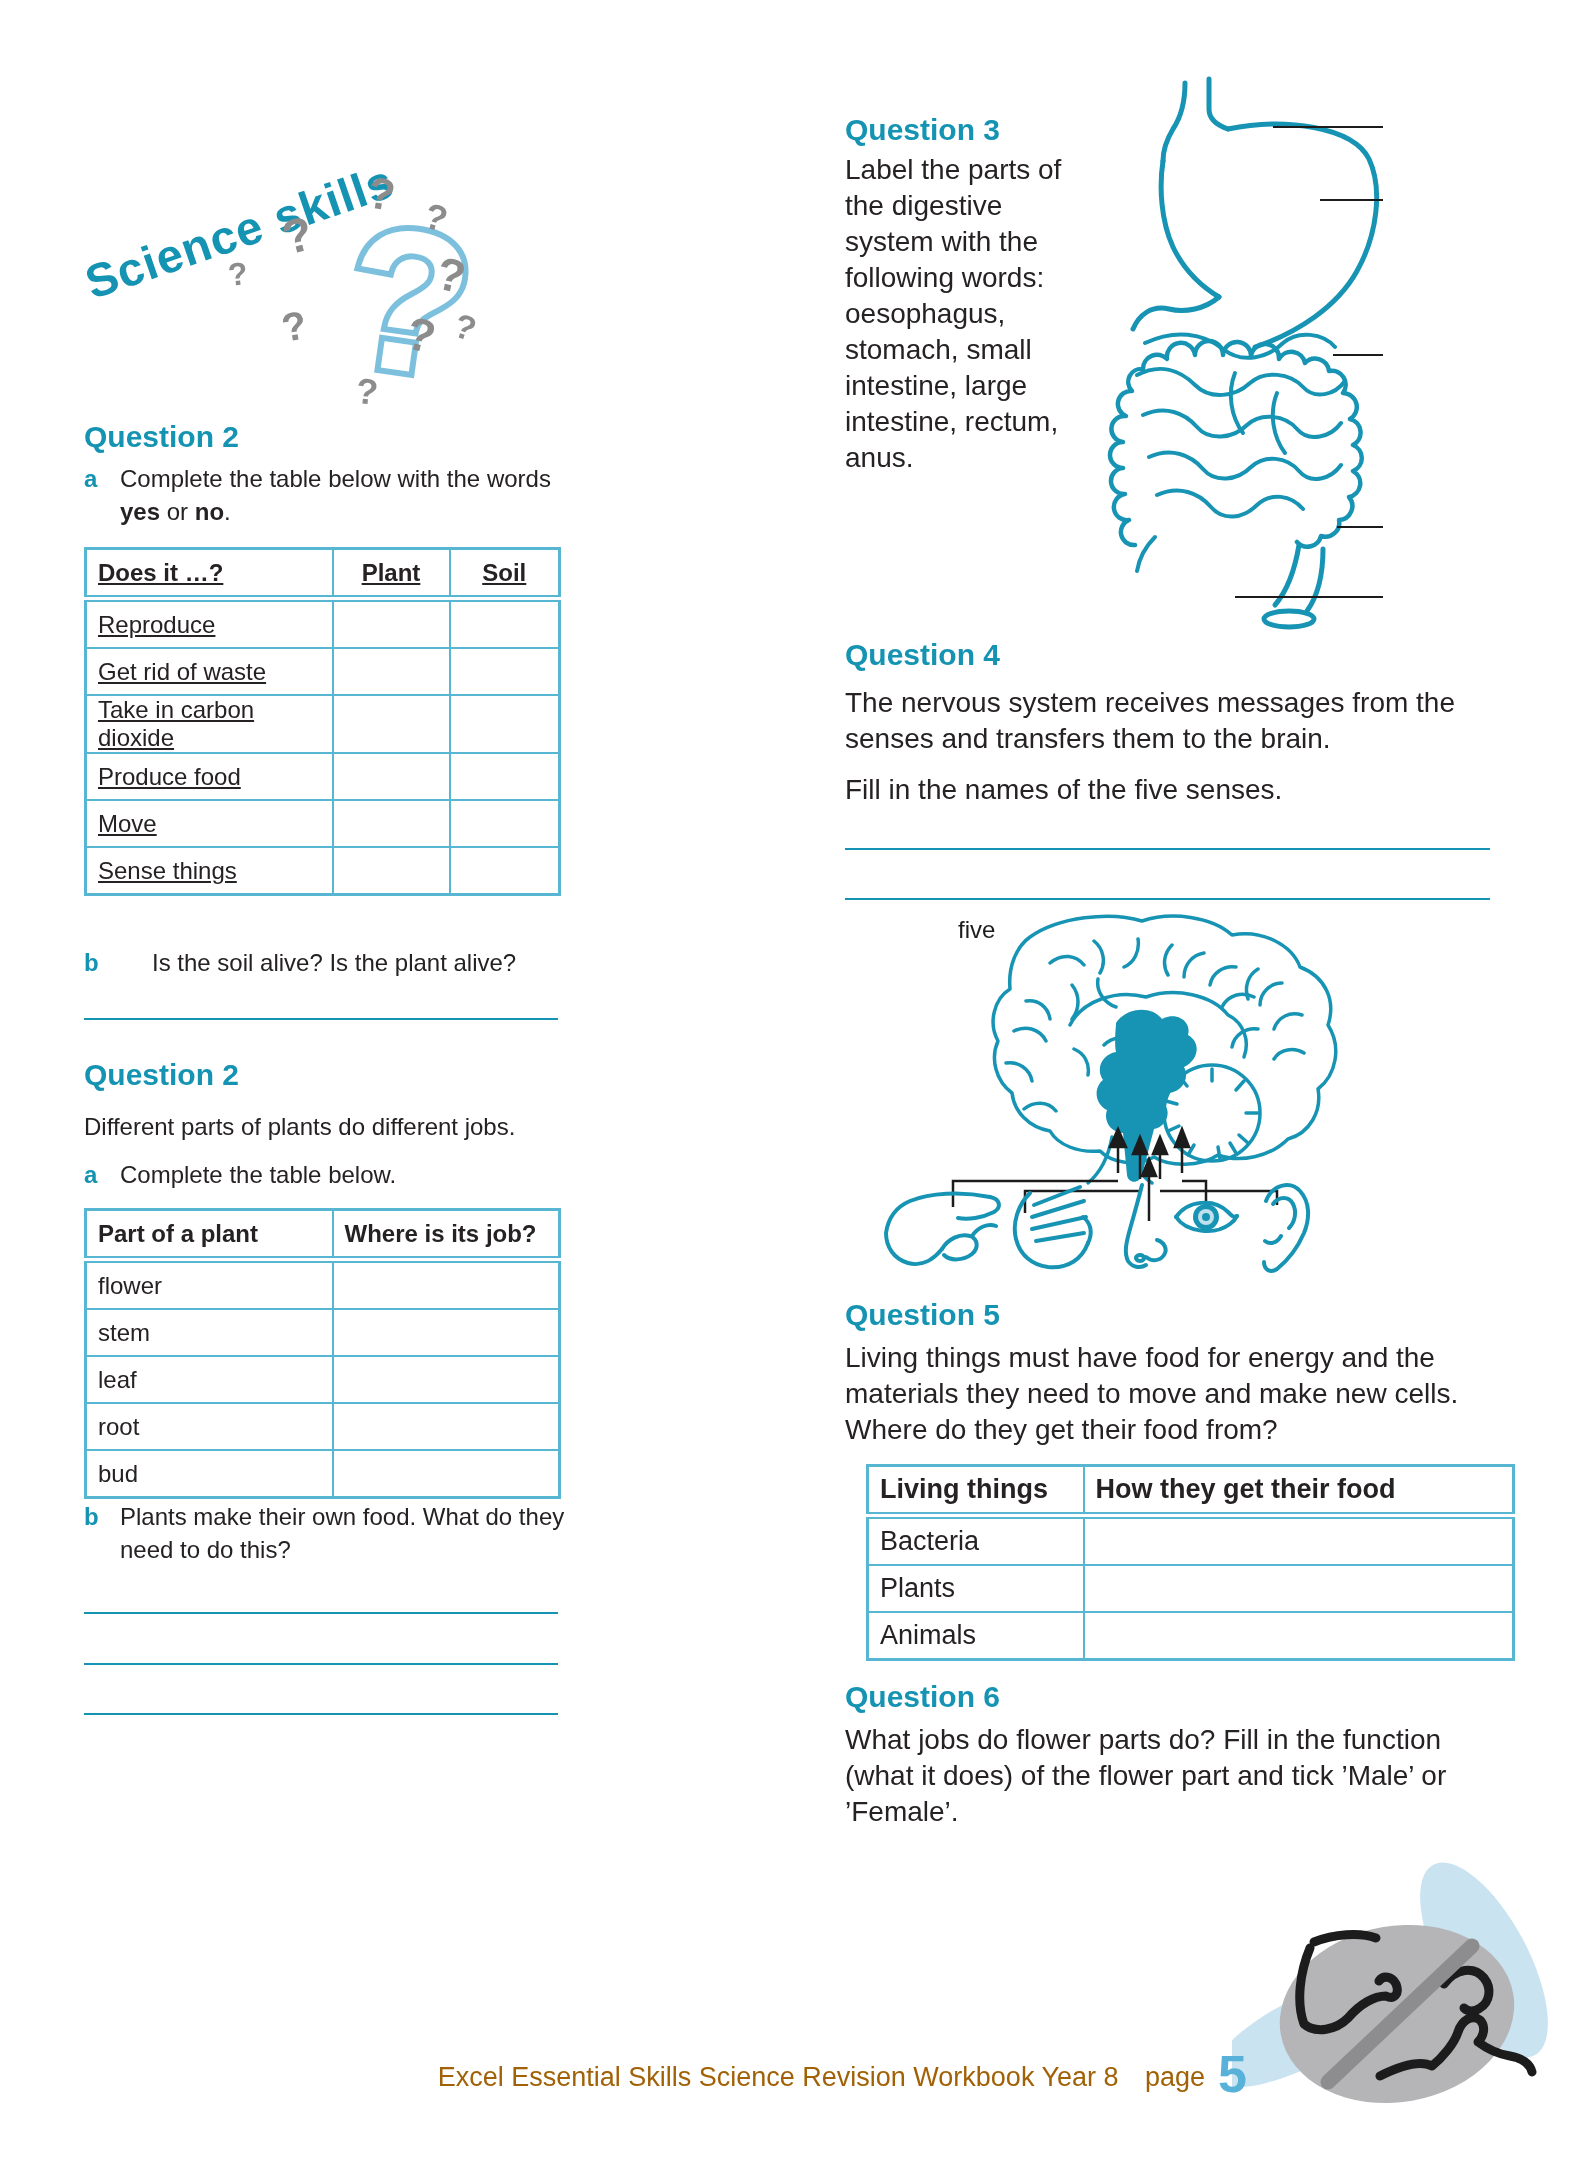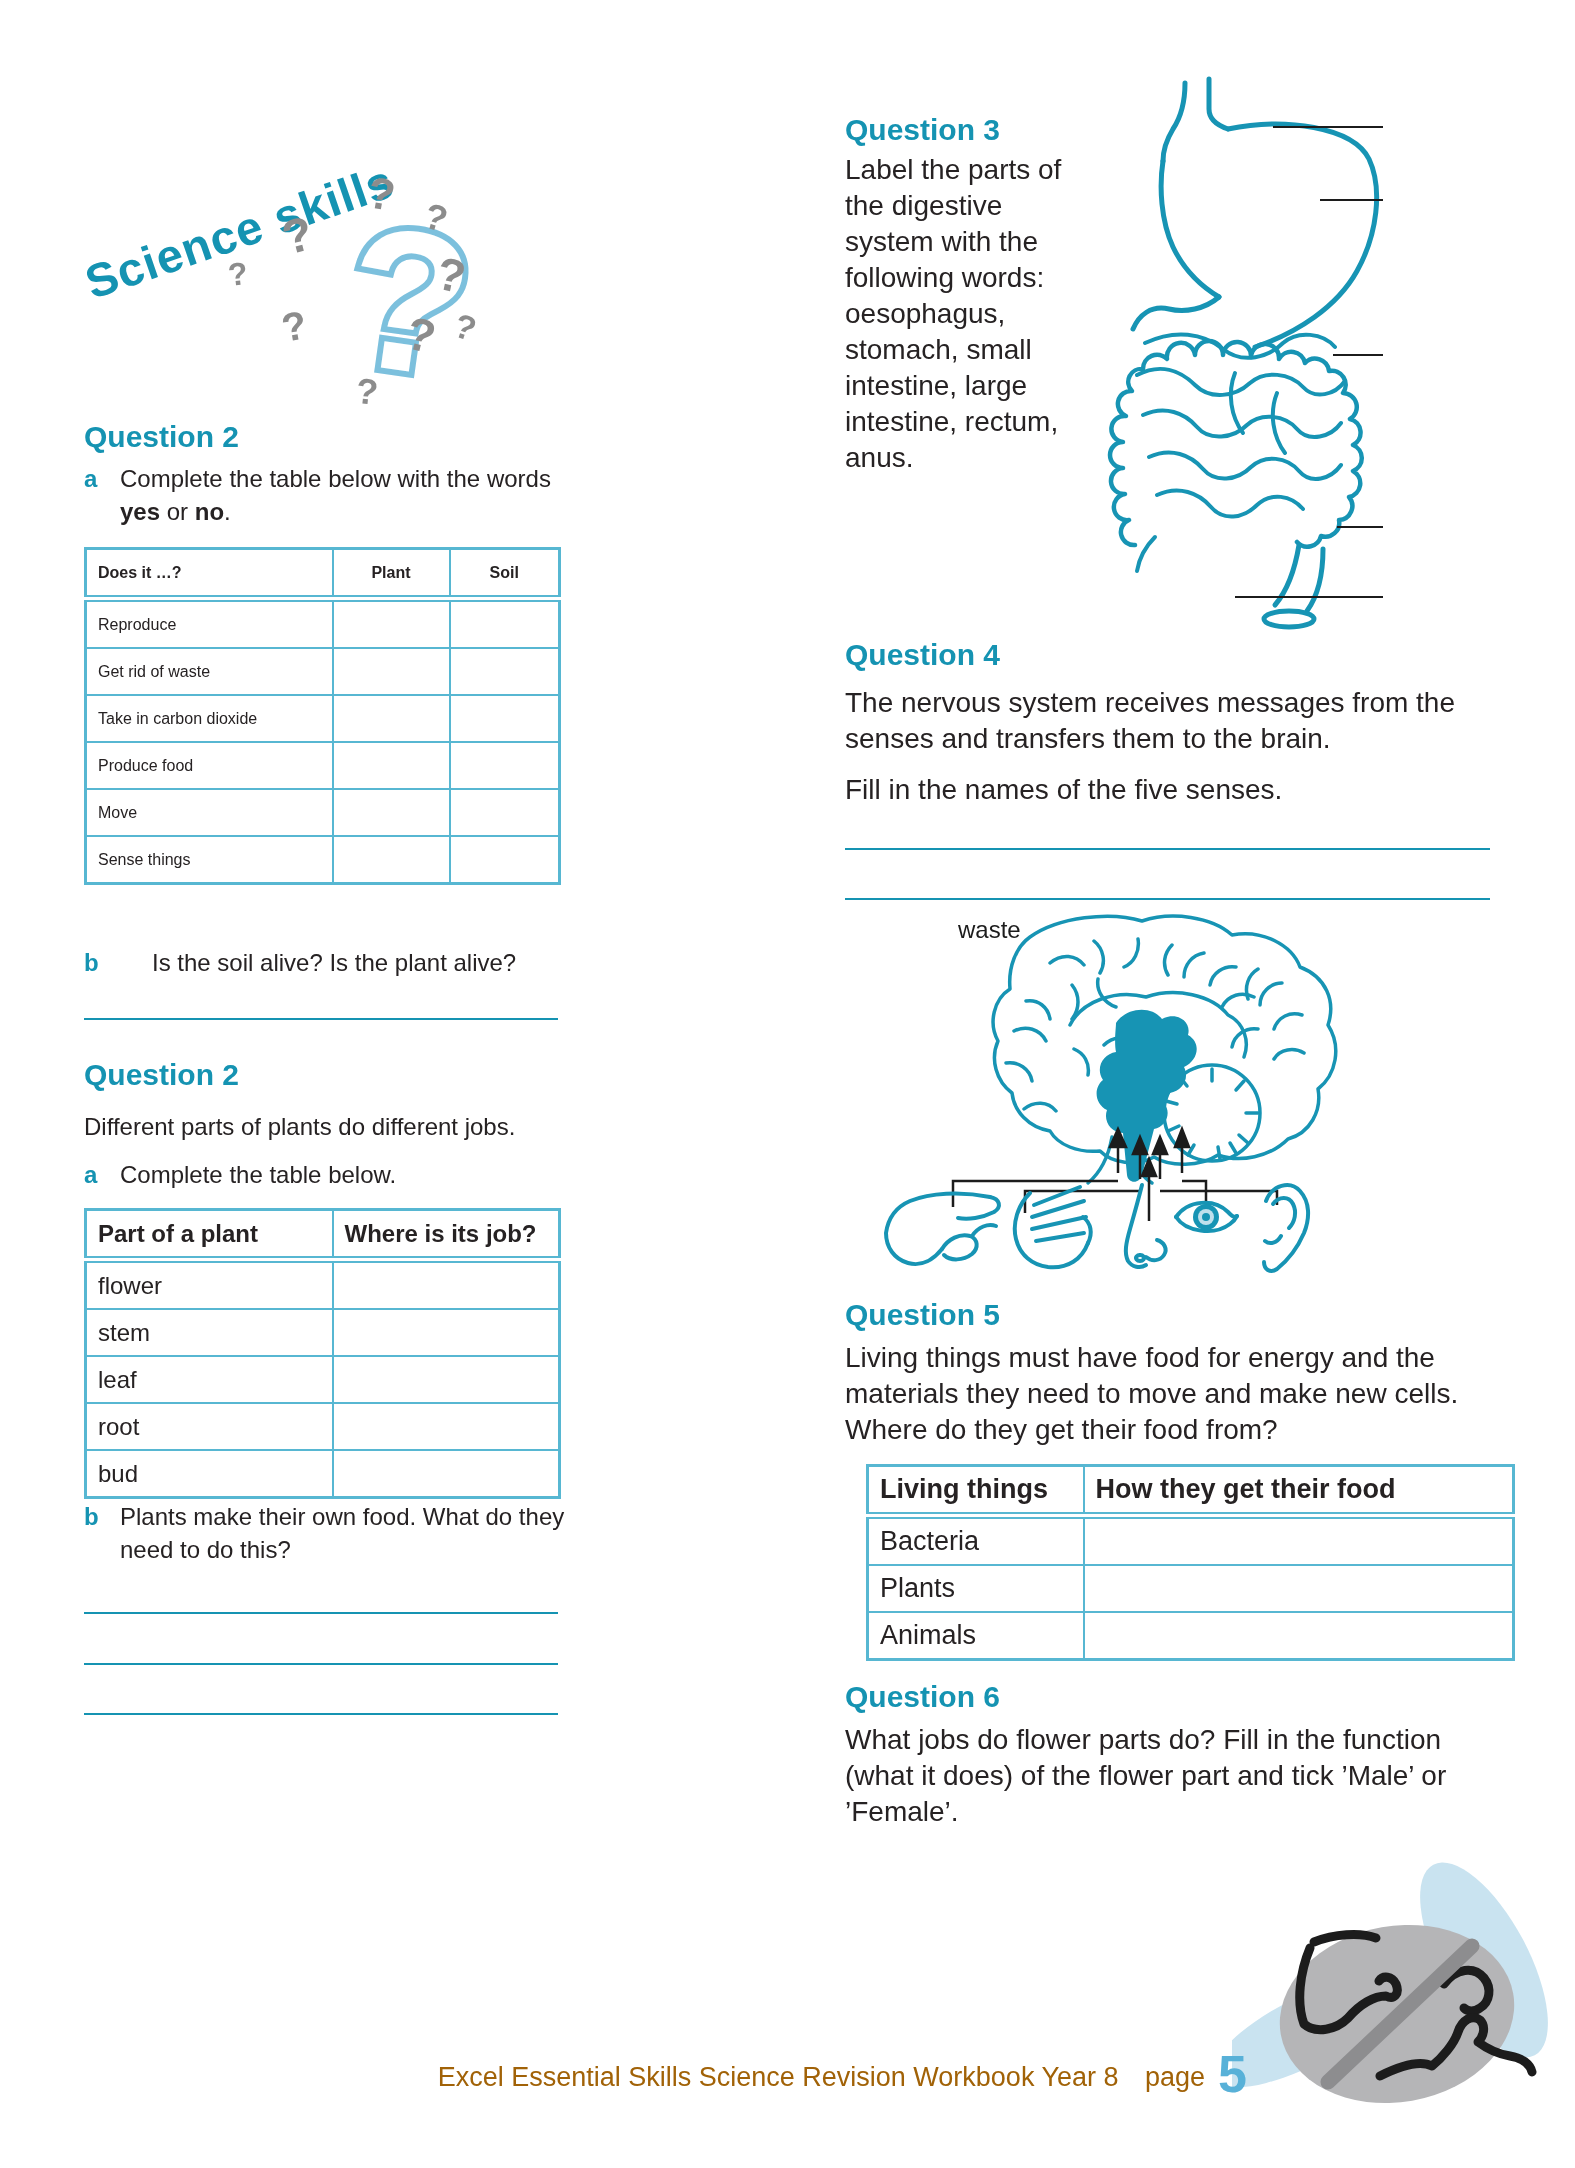--- a/index.html
+++ b/index.html
@@ -11,21 +11,21 @@
   .qh{font-size:30px;font-weight:700;color:#1593b2;line-height:1;}
   .lt{font-size:24px;line-height:33px;}            
   .rt{font-size:28px;line-height:36px;}            
   .marker{font-size:24px;font-weight:700;color:#1593b2;line-height:33px;}
   .row{display:flex;align-items:flex-start;}
   .row .marker{width:36px;flex:0 0 36px;}
   b{font-weight:700;}
   table.q{border-collapse:collapse;border:3px solid #57b7d2;table-layout:fixed;}
   table.q th,table.q td{border:2px solid #57b7d2;padding:0 11px;text-align:left;vertical-align:middle;}
   table.q thead th{border-bottom:7px double #57b7d2;font-weight:700;}
-  table.t1 th,table.t1 td{height:45px;font-size:16px;}
+  table.t1 th,table.t1 td{height:45px;font-size:24px;text-decoration:underline;}
   table.t1{width:474px;}
   table.t1 col.c1{width:247px;} table.t1 col.c2{width:117px;} table.t1 col.c3{width:110px;}
   table.t1 th.c,table.t1 td.c{text-align:center;}
   table.t2{width:474px;}
   table.t2 th,table.t2 td{height:45px;font-size:24px;}
   table.t2 col.c1{width:247px;} table.t2 col.c2{width:227px;}
   table.t5{width:646px;margin-left:21px;}
   table.t5 th,table.t5 td{height:45px;font-size:27px;}
   table.t5 col.c1{width:216px;} table.t5 col.c2{width:430px;}
   .ansline{border-bottom:2px solid #1593b2;height:0;}
@@ -215,21 +215,21 @@
     <line x1="150" y1="522" x2="298" y2="522"></line>
   </g>
 </svg>
 
 <div class="abs qh" style="left:845px;top:640px;">Question 4</div>
 <div class="abs rt" style="left:845px;top:685px;width:640px;">The nervous system receives messages from the senses and transfers them to the brain.</div>
 <div class="abs rt" style="left:845px;top:772px;width:640px;">Fill in the names of the five senses.</div>
 <div class="abs ansline" style="left:845px;top:848px;width:645px;"></div>
 <div class="abs ansline" style="left:845px;top:898px;width:645px;"></div>
 
-<div class="abs" style="left:958px;top:916px;font-size:24px;color:#1c1c1c;">waste</div>
+<div class="abs" style="left:958px;top:916px;font-size:24px;color:#1c1c1c;">five</div>
 <svg class="abs" style="left:820px;top:905px;" width="700" height="400" viewBox="0 0 700 400">
   <g stroke="#1794b4" stroke-width="3.5" fill="none" stroke-linecap="round" stroke-linejoin="round">
 
     <path d="M210,32 C238,12 290,6 322,16 C352,6 392,12 412,30 C442,24 472,40 480,62
              C506,72 516,96 508,120 C522,142 516,170 498,184 C502,206 490,228 468,234
              C450,252 420,258 398,250 C380,262 350,262 334,252 C316,262 292,258 280,246
              C258,248 238,240 230,226 C208,222 194,206 192,188 C176,176 170,154 178,136
              C168,118 174,94 190,84 C188,62 196,42 210,32 Z"></path>
 
     <path d="M230,58 c12,-10 26,-8 34,2 m10,-24 c10,8 12,22 6,32 m38,-34 c2,12 -4,24 -14,28 m48,-22 c-8,8 -10,20 -4,30 m36,-22 c-12,2 -20,12 -20,24 m52,-10 c-12,-2 -24,6 -26,18 m44,12 c-12,-6 -26,-2 -32,10 m36,22 c-12,-2 -24,6 -26,18"></path>

